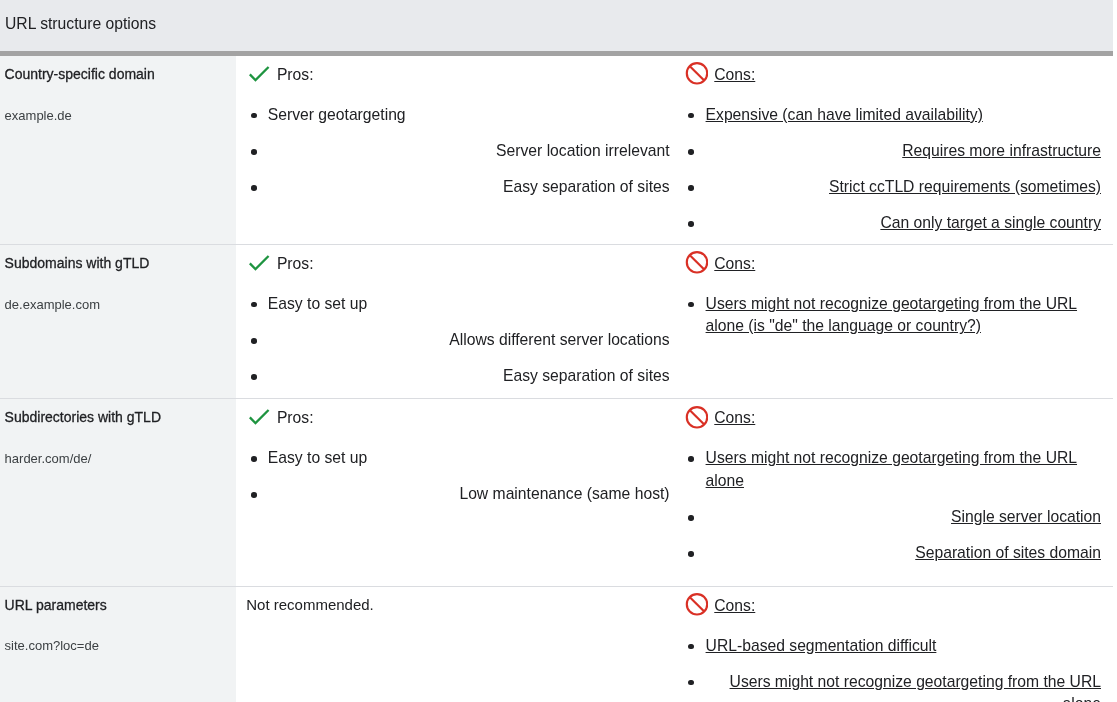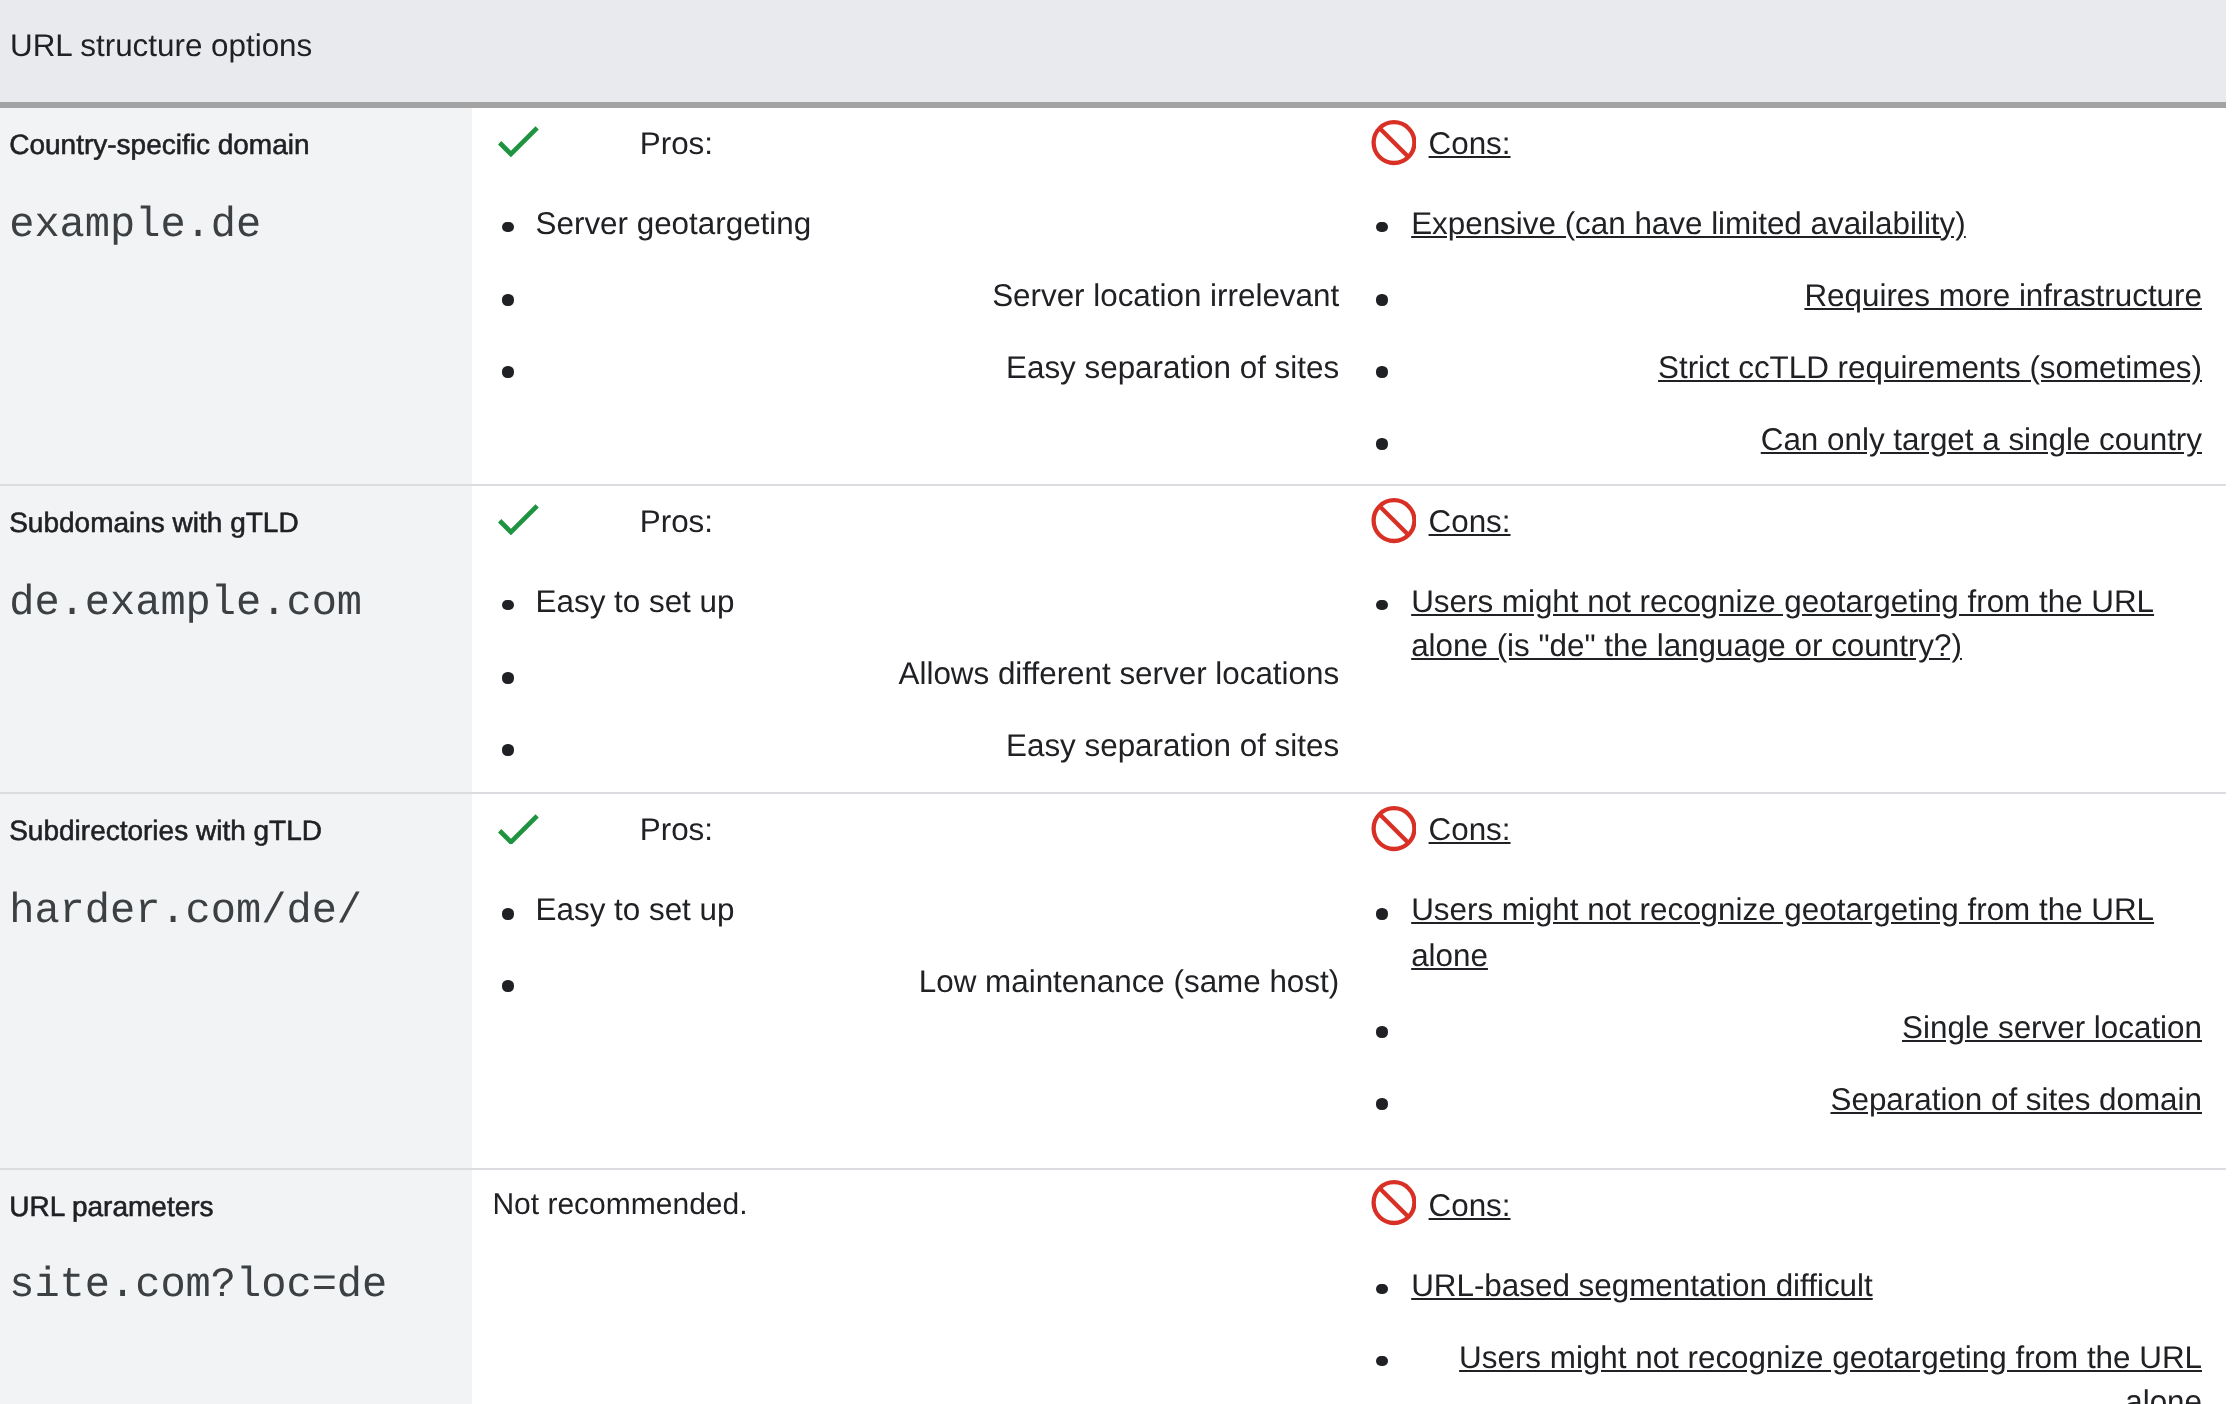--- a/index.html
+++ b/index.html
@@ -12,50 +12,50 @@
   }
   table.t { width:1113px; border-collapse:collapse; table-layout:fixed; }
   thead th {
     background:#e8eaed;
     text-align:left;
     font-weight:400;
     font-size:15.7px;
     line-height:20px;
     color:#202124;
     padding:14px 8px 17px 5px;
-    border-bottom:3px solid #a3a3a3;
+    border-bottom:5px solid #a3a3a3;
   }
   tbody td { vertical-align:top; border-bottom:1px solid #dadce0; }
   tbody tr.r0 td { padding-bottom:9.1px; }
   tbody tr.r1 td { padding-bottom:10.6px; }
   tbody tr.r2 td { padding-bottom:21px; }
   td.c1 { background:#f1f3f4; padding:8px 12px 9.7px 4.6px; }
   td.c2 { padding:7px 12px 9.7px 10px; }
   td.c3 { padding:7px 12px 9.7px 6px;text-decoration:underline; }
   col.w1 { width:236px; }
   col.w2 { width:445px; }
   col.w3 { width:431px; }
 
   .opt-title {
     font-size:14px; line-height:20px; font-weight:400;
     -webkit-text-stroke:0.28px #202124;
     color:#202124;
   }
   .opt-url {
-    font-family:Liberation Mono, monospace;
-    font-size:21px; line-height:20px; color:#3c4043;
+    font-family:Liberation Sans, sans-serif;
+    font-size:13px; line-height:20px; color:#3c4043;
     margin-top:21.6px;
   }
   .hdr { display:flex; align-items:center; height:25.4px; }
   .hdr .label { font-size:15.7px; line-height:20px; margin-left:7.3px; position:relative; top:-0.8px; }
   .hdr.cons .icon { margin-left:-2.9px; }
   .hdr.cons .label { margin-left:6.6px; }
   ul { margin:15.4px 0 0 0; padding:0; list-style:none; }
   td.c2 ul { margin-left:3.6px; }
-  td.c2 .hdr { margin-left:3px;gap:43px; }
+  td.c2 .hdr { margin-left:3px; }
   li { position:relative; font-size:15.7px; line-height:22.6px; padding-left:18px; }
   li + li { margin-top:13.6px;text-align:right; }
   li > .bullet {
     position:absolute; left:0.8px; top:9.1px;
     width:5.5px; height:5.5px; border-radius:50%; background:#202124;
   }
   li > .txt { display:block; }
   td.c2 li > .bullet { left:1.4px; }
   .plain { font-size:15px; line-height:22px; }
   .icon { display:block; flex:0 0 auto; }

